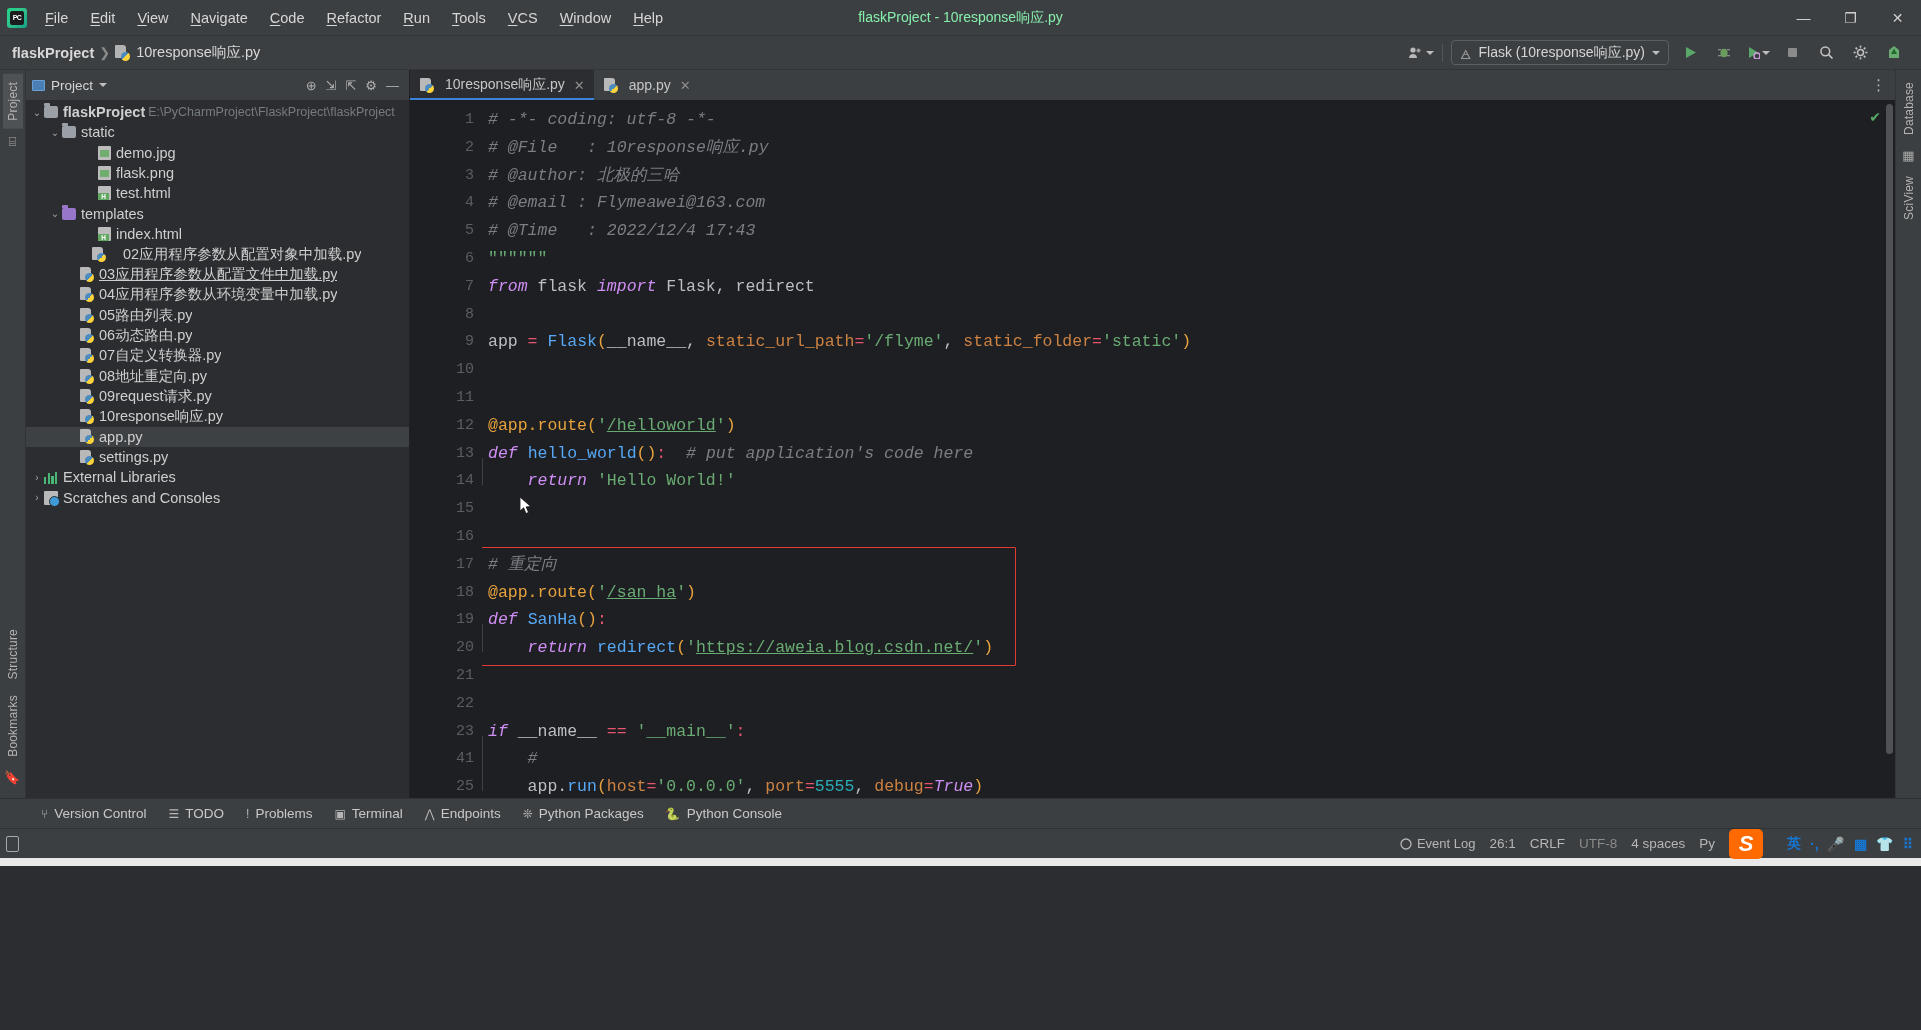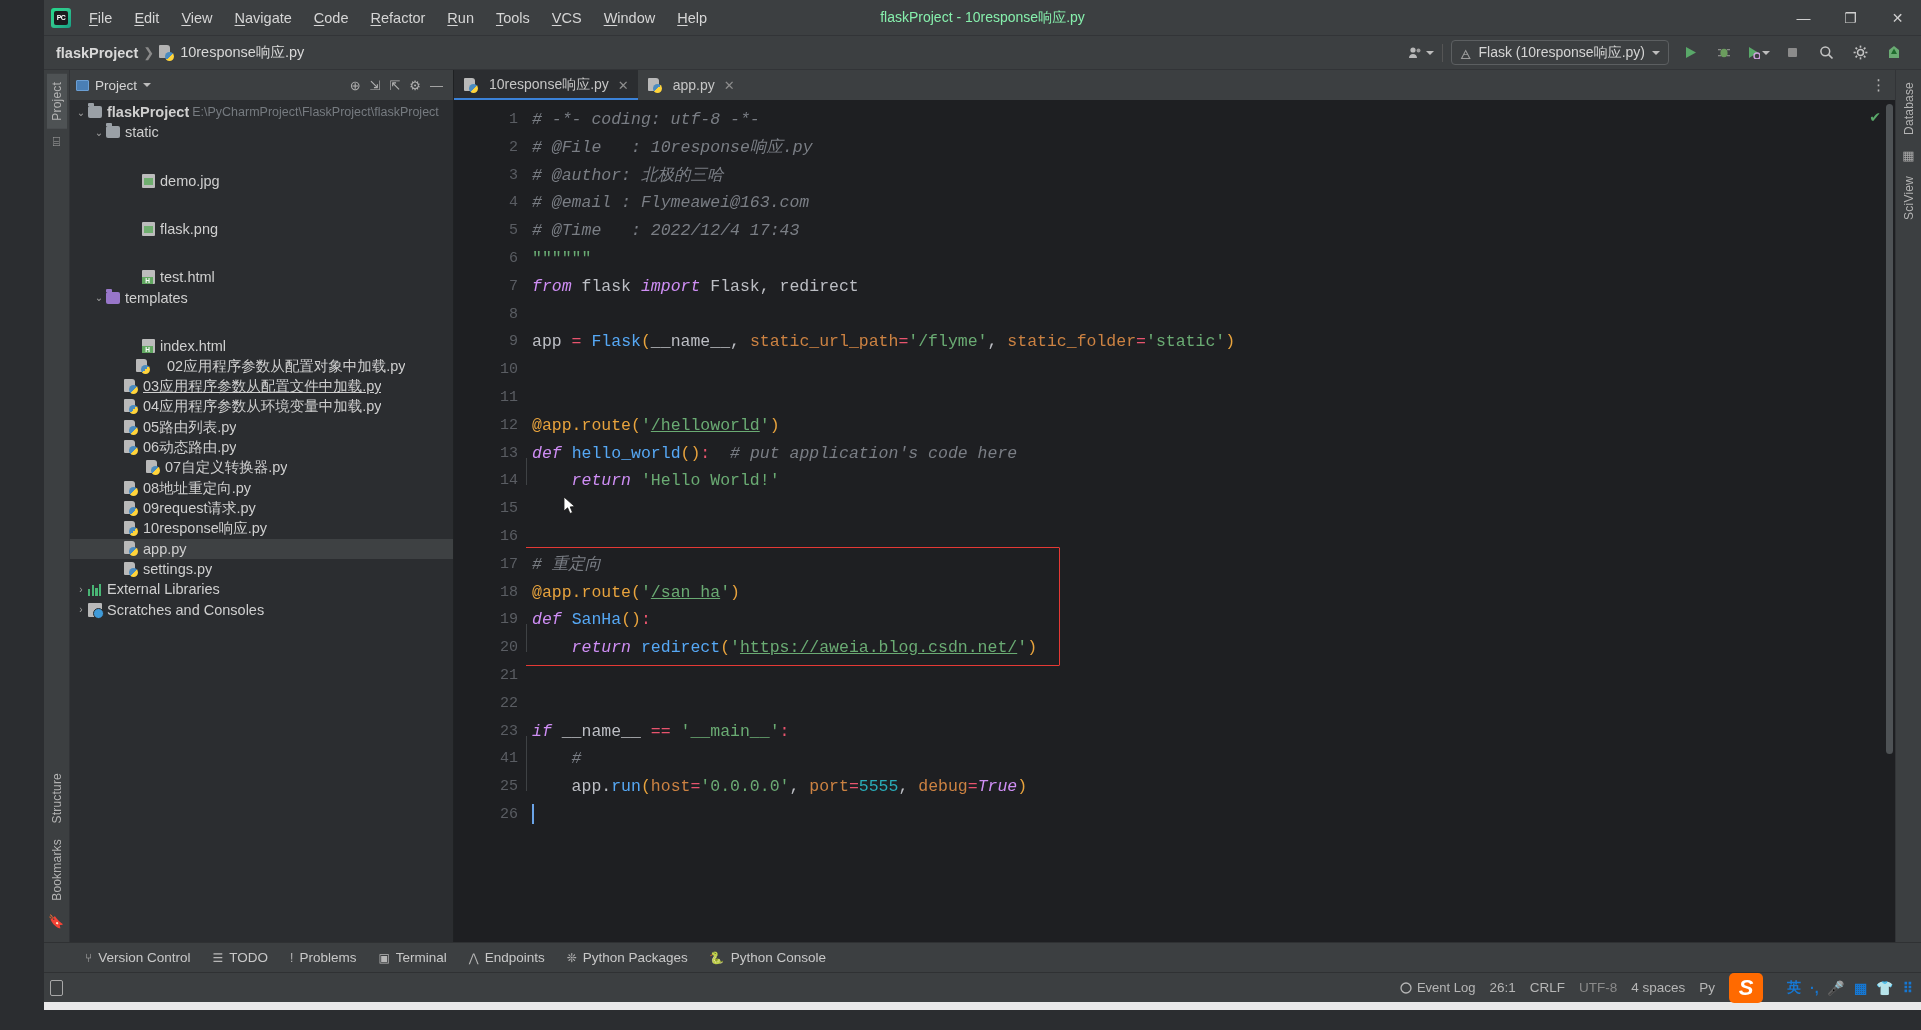--- a/index.html
+++ b/index.html
@@ -3,21 +3,21 @@
 <meta charset="utf-8">
 <style>
   * { box-sizing: border-box; margin: 0; padding: 0; }
   html, body {
     width: 1921px; height: 1030px;
     background: #2b2d30;
     font-family: "Liberation Sans", sans-serif;
     overflow: hidden;
     -webkit-font-smoothing: antialiased;
   }
-  .app { position: relative; width: 1921px; height: 1010px; display: flex; flex-direction: column; padding-left: 44px; }
+  .app { position: relative; width: 1921px; height: 866px; display: flex; flex-direction: column; }
 
   
   .menubar {
     height: 36px; background: #3c3f41; display: flex; align-items: center;
     flex: 0 0 36px; position: relative; border-bottom: 1px solid #323437;
   }
   .logo { width: 34px; height: 36px; display: flex; align-items: center; justify-content: center; }
   .logo-sq {
     width: 20px; height: 20px; border-radius: 3px;
     background: linear-gradient(135deg,#21d789 0%,#31c48d 45%,#16a085 100%);
@@ -140,21 +140,21 @@
   .ico-html::after{content:"H";position:absolute;left:0px;bottom:0px;width:11px;height:7px;background:#62a862;color:#fff;font-size:6.5px;line-height:7px;text-align:center;font-weight:bold;}
   .ico-py {
     width:14px;height:15px;flex:0 0 14px;margin-right:5px;position:relative;
   }
   .ico-py::before{content:"";position:absolute;left:0;top:0;width:11px;height:13px;background:#b9b9b9;border-radius:1px 3px 1px 1px;}
   .ico-py::after{content:"";position:absolute;right:0px;bottom:0px;width:9px;height:9px;border-radius:50%;background:linear-gradient(135deg,#4b8bbe 50%,#ffd43b 50%);}
   .ico-lib { width:14px;height:13px;flex:0 0 14px;margin-right:5px;display:flex;align-items:flex-end;gap:1.4px;}
   .ico-lib i{display:block;width:2.3px;background:#49b675;}
   .ico-scratch{width:14px;height:14px;flex:0 0 14px;margin-right:5px;position:relative;background:#b9b9b9;border-radius:1px;}
   .ico-scratch::after{content:"";position:absolute;right:-2px;bottom:-2px;width:9px;height:9px;border-radius:50%;background:#3f9ad8;border:1.5px solid #2b2d30;}
-  .ind1{padding-left:14px;} .ind2{padding-left:34px;} .ind3{padding-left:54px;margin-top:28px;}
+  .ind1{padding-left:14px;} .ind2{padding-left:34px;} .ind3{padding-left:54px;}
 
   
   .editor-wrap { flex:1 1 auto; display:flex; flex-direction:column; min-width:0; background:#1e1f22; }
   .tabbar { height: 30px; flex:0 0 30px; background:#3c3f41; display:flex; align-items:flex-end; position:relative;}
   .tab {
     height:30px; display:flex; align-items:center; gap:6px; padding: 0 9px 0 10px;
     color:#c6c6c6; font-size:14px; position:relative; white-space:nowrap;
   }
   .tab.active { background:#2b2d30; }
   .tab.active::after{content:"";position:absolute;left:0;right:0;bottom:0;height:2.5px;background:#3b82d8;}
@@ -415,21 +415,21 @@
           <div class="node ind2" style="padding-left: 40px;">
             <span class="arrow"></span>
             <span class="ico-py"></span>
             <span class="lbl" style="">05路由列表.py</span>
           </div>
           <div class="node ind2" style="padding-left: 40px;">
             <span class="arrow"></span>
             <span class="ico-py"></span>
             <span class="lbl" style="">06动态路由.py</span>
           </div>
-          <div class="node ind2" style="padding-left: 40px; margin-left: 22px;">
+          <div class="node ind2" style="padding-left: 40px;">
             <span class="arrow"></span>
             <span class="ico-py"></span>
             <span class="lbl" style="">07自定义转换器.py</span>
           </div>
           <div class="node ind2" style="padding-left: 40px;">
             <span class="arrow"></span>
             <span class="ico-py"></span>
             <span class="lbl" style="">08地址重定向.py</span>
           </div>
           <div class="node ind2" style="padding-left: 40px;">

